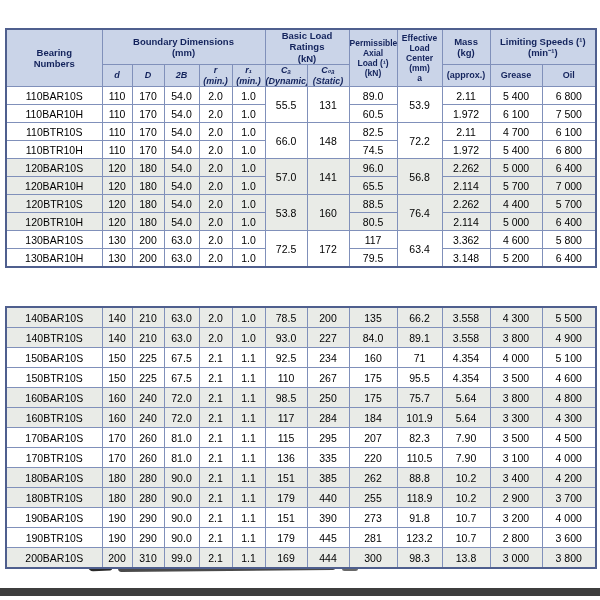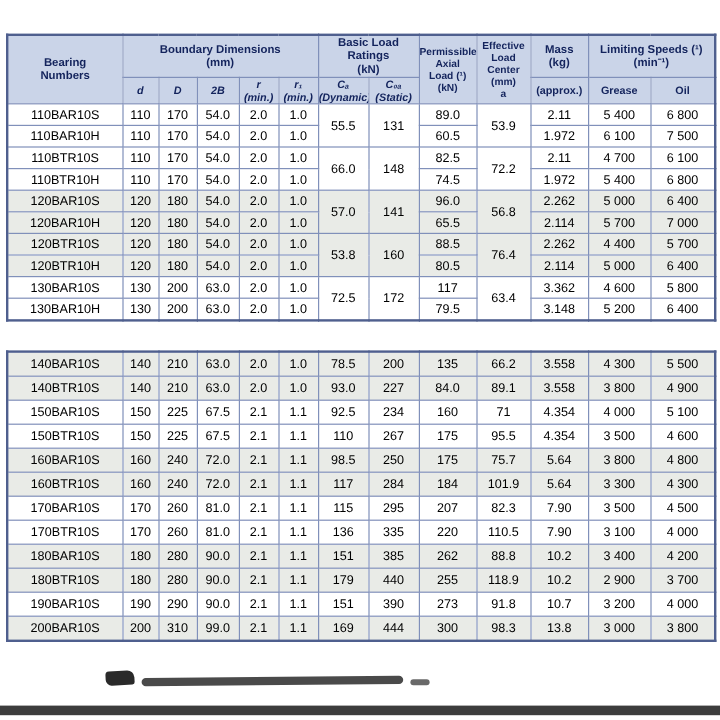--- a/index.html
+++ b/index.html
@@ -13,21 +13,21 @@
   html,body{margin:0;padding:0;background:#ffffff;}
   .screen{
     position:relative;width:600px;height:600px;overflow:hidden;
     background:#ffffff;font-family:"Liberation Sans", sans-serif;
   }
   table{
     border-collapse:collapse;table-layout:fixed;position:absolute;left:5px;width:590px;
     border:2px solid var(--frame);
   }
   #upper-table{top:28px;}
-  #lower-table{top:292px;}
+  #lower-table{top:306px;}
   col.c-bn{width:96px;} col.c-d{width:30px;} col.c-D{width:32px;} col.c-B{width:35px;}
   col.c-r{width:33px;} col.c-r1{width:33px;} col.c-ca{width:42px;} col.c-c0a{width:42px;}
   col.c-ax{width:48px;} col.c-ce{width:45px;} col.c-ma{width:48px;} col.c-gr{width:52px;} col.c-oi{width:54px;}
   th,td{border:1px solid var(--border);overflow:hidden;padding:0;}
   thead th{
     background:var(--header-bg);color:var(--header-text);
     font-weight:bold;text-align:center;vertical-align:middle;
     white-space:pre-line;font-size:9.5px;line-height:1.18;
   }
   thead tr.sub th{font-size:9px;height:21px;}
@@ -428,20 +428,35 @@
           <td>2.1</td>
           <td>1.1</td>
           <td>151</td>
           <td>390</td>
           <td>273</td>
           <td>91.8</td>
           <td>10.7</td>
           <td>3 200</td>
           <td>4 000</td>
         </tr>
+        <tr>
+          <td class="bn">190BTR10S</td>
+          <td>190</td>
+          <td>290</td>
+          <td>90.0</td>
+          <td>2.1</td>
+          <td>1.1</td>
+          <td>179</td>
+          <td>445</td>
+          <td>281</td>
+          <td>123.2</td>
+          <td>10.7</td>
+          <td>2 800</td>
+          <td>3 600</td>
+        </tr>
         <tr class="shade">
           <td class="bn">200BAR10S</td>
           <td>200</td>
           <td>310</td>
           <td>99.0</td>
           <td>2.1</td>
           <td>1.1</td>
           <td>169</td>
           <td>444</td>
           <td>300</td>

